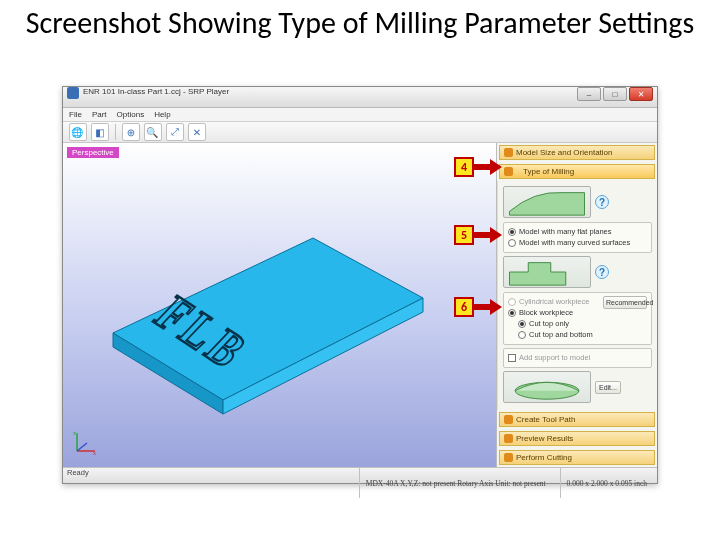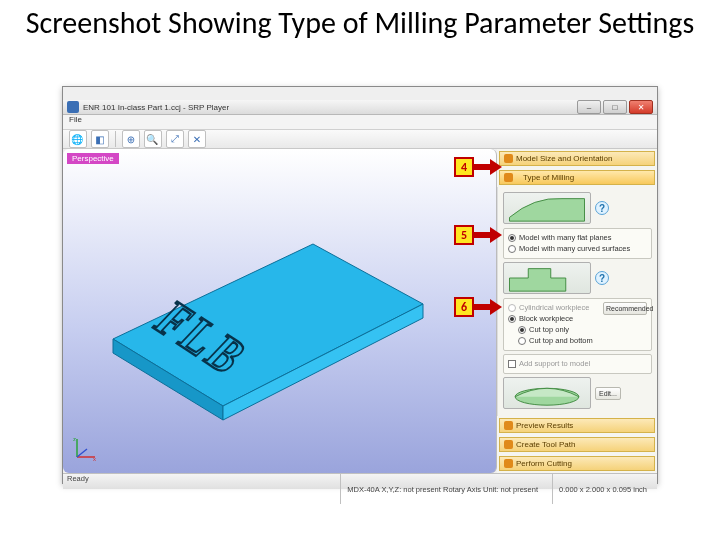--- a/index.html
+++ b/index.html
@@ -1,30 +1,30 @@
 <!DOCTYPE html>
 <html><head>
 <meta charset="utf-8">
 <style>
   * { box-sizing: border-box; margin: 0; padding: 0; }
   body { width: 720px; height: 540px; background: #fff; font-family: "Segoe UI", Tahoma, sans-serif; overflow: hidden; }
   .slide-title { font-family: Calibri, sans-serif; font-size: 30px; text-align: center; padding: 6px 20px 2px; line-height: 1.15; color: #000; }
   .app-window { position: absolute; left: 62px; top: 86px; width: 596px; height: 398px; border: 1px solid #8a8a8a; background: #efefef; display: flex; flex-direction: column; box-shadow: 0 2px 6px rgba(0,0,0,0.25); }
-  .titlebar { height: 22px; background: linear-gradient(#f6f6f6,#dcdcdc); display: flex; align-items: center; padding: 0 4px; font-size: 8px; color: #333; border-bottom: 1px solid #b8b8b8; margin-top: 13px; }
+  .titlebar { height: 22px; background: linear-gradient(#f6f6f6,#dcdcdc); display: flex; align-items: flex-start; padding: 0 4px; font-size: 8px; color: #333; border-bottom: 1px solid #b8b8b8; }
   .titlebar .app-icon { width: 12px; height: 12px; background: #3b6fb5; border-radius: 2px; margin-right: 4px; }
   .titlebar .spacer { flex: 1; }
   .winbtns { display: flex; gap: 2px; }
   .winbtn { width: 24px; height: 14px; border: 1px solid #999; border-radius: 2px; background: linear-gradient(#f0f0f0,#d0d0d0); font-size: 8px; display:flex; align-items:center; justify-content:center; }
   .winbtn.close { background: linear-gradient(#f08070,#d43b2a); color:#fff; border-color:#a03020; }
-  .menubar { height: 15px; background: #f4f4f4; display:flex; gap:10px; padding:0 6px; align-items:flex-start; font-size:8px; color:#333; border-bottom:1px solid #d0d0d0;flex-direction:column; }
+  .menubar { height: 15px; background: #f4f4f4; display:flex; gap:10px; padding:0 6px; align-items:center; font-size:8px; color:#333; border-bottom:1px solid #d0d0d0; }
   .toolbar { height: 22px; background: linear-gradient(#fafafa,#e9e9e9); display:flex; align-items:center; gap:4px; padding:0 6px; border-bottom:1px solid #c8c8c8; }
   .tbtn { width:18px; height:18px; border:1px solid #c0c0c0; border-radius:2px; background:#fff; display:flex; align-items:center; justify-content:center; font-size:10px; color:#3b6fb5; }
   .tsep { width:1px; height:16px; background:#c0c0c0; margin:0 2px; }
   .workspace { flex:1; display:flex; }
-  .viewport { flex:1; position:relative; background: linear-gradient(#ffffff 0%, #c7cef0 55%, #9aa4dc 100%); border-right:1px solid #bbb; overflow:hidden;border-radius:6px; }
+  .viewport { flex:1; position:relative; background: linear-gradient(#ffffff 0%, #c7cef0 55%, #9aa4dc 100%); border-right:1px solid #bbb; overflow:hidden; }
   .vp-label { position:absolute; left:4px; top:4px; background:#d447c5; color:#fff; font-size:8px; padding:1px 5px; }
   .axis-gizmo { position:absolute; left:8px; bottom:10px; width:28px; height:28px; }
   .model { position:absolute; left:40px; top:85px; width:330px; height:200px; }
   .model svg { width:100%; height:100%; }
   .engraved { font-family: Georgia, 'Times New Roman', serif; font-weight:bold; fill:none; stroke:#07324a; stroke-width:2.2; }
   .side-panel { width:160px; background:#f5f5f0; display:flex; flex-direction:column; font-size:8px; }
   .panel-header { background: linear-gradient(#fce9b8,#f5d27a); border:1px solid #d4b24a; border-radius:0; margin:2px; padding:2px 4px; display:flex; align-items:center; gap:3px; font-size:8px; color:#5a3d00; }
   .panel-header.active { background: linear-gradient(#ffe8aa,#f8c95c); gap: 10px; }
   .hdr-icon { width:9px; height:9px; background:#e08a1a; border-radius:2px; display:inline-block; }
   .panel-body { flex:1; padding:3px 3px; background:#f5f5f0; border-left:1px solid #ddd; overflow:hidden; }
@@ -33,21 +33,21 @@
   .radio-row, .check-row { display:flex; align-items:center; gap:3px; font-size:7.5px; color:#333; padding:1px 0; }
   .radio-dot { width:8px; height:8px; border:1px solid #777; border-radius:50%; display:inline-flex; align-items:center; justify-content:center; background:#fff; }
   .radio-dot.sel::after { content:""; width:4px; height:4px; background:#333; border-radius:50%; }
   .check-box { width:8px; height:8px; border:1px solid #777; background:#fff; display:inline-flex; align-items:center; justify-content:center; font-size:7px; color:#333; }
   .preview-row { display:flex; align-items:center; gap:4px; margin:2px 2px 4px; }
   .preview { width:88px; height:32px; border:1px solid #b0b0b0; border-radius:2px; background: linear-gradient(#eef2ef,#dfe6df); overflow:hidden; }
   .preview svg { width:100%; height:100%; display:block; }
   .help-ic { width:14px; height:14px; border-radius:50%; background:#dff2ff; border:1px solid #5aa3d6; color:#2273ad; font-size:10px; font-weight:bold; display:flex; align-items:center; justify-content:center; }
   .tiny-btn { border:1px solid #b8b8b0; background:linear-gradient(#fefefe,#e6e6df); font-size:7px; padding:2px 3px; border-radius:2px; color:#333; }
   .statusbar { height:16px; background:linear-gradient(#f4f4f4,#e0e0e0); border-top:1px solid #c0c0c0; display:flex; font-size:7.5px; color:#444; padding:0 4px; gap:8px; }
-  .statusbar .cell { border-left:1px solid #c0c0c0; padding:15px 6px; height:100%; display:flex; align-items:center; }
+  .statusbar .cell { border-left:1px solid #c0c0c0; padding:15px 6px; height:100%; display:flex; align-items:center;font-family:Liberation Serif, serif; }
   .callout { position:absolute; display:flex; align-items:center; pointer-events:none; }
   .callout .num { width:20px; height:20px; background:#ffe621; border:2px solid #c00000; color:#c00000; font-weight:bold; font-size:12px; display:flex; align-items:center; justify-content:center; font-family: Calibri, sans-serif; }
   .callout .arrow { width:28px; height:14px; position:relative; }
   .callout .arrow::before { content:""; position:absolute; left:0; top:4px; width:18px; height:6px; background:#c00000; }
   .callout .arrow::after { content:""; position:absolute; left:16px; top:-1px; border-left:12px solid #c00000; border-top:8px solid transparent; border-bottom:8px solid transparent; }
 </style>
 </head>
 <body>
 
 <div class="slide-title">Screenshot Showing Type of Milling Parameter Settings</div>
@@ -187,25 +187,25 @@
                 <path d="M10 20 Q 44 2 78 20" fill="#c6e8c6" stroke="#3f8a3f"></path>
               </svg>
           </div>
           <button class="tiny-btn">Edit...</button>
         </div>
 
       </div>
 
       <div class="panel-header">
           <span class="hdr-icon"></span>
+          <span>Create Tool Path</span>
+        </div>
+      <div class="panel-header">
+          <span class="hdr-icon"></span>
           <span>Preview Results</span>
-        </div>
-      <div class="panel-header">
-          <span class="hdr-icon"></span>
-          <span>Create Tool Path</span>
         </div>
       <div class="panel-header">
           <span class="hdr-icon"></span>
           <span>Perform Cutting</span>
         </div>
     </div>
 
   </div>
 
   <div class="statusbar">

